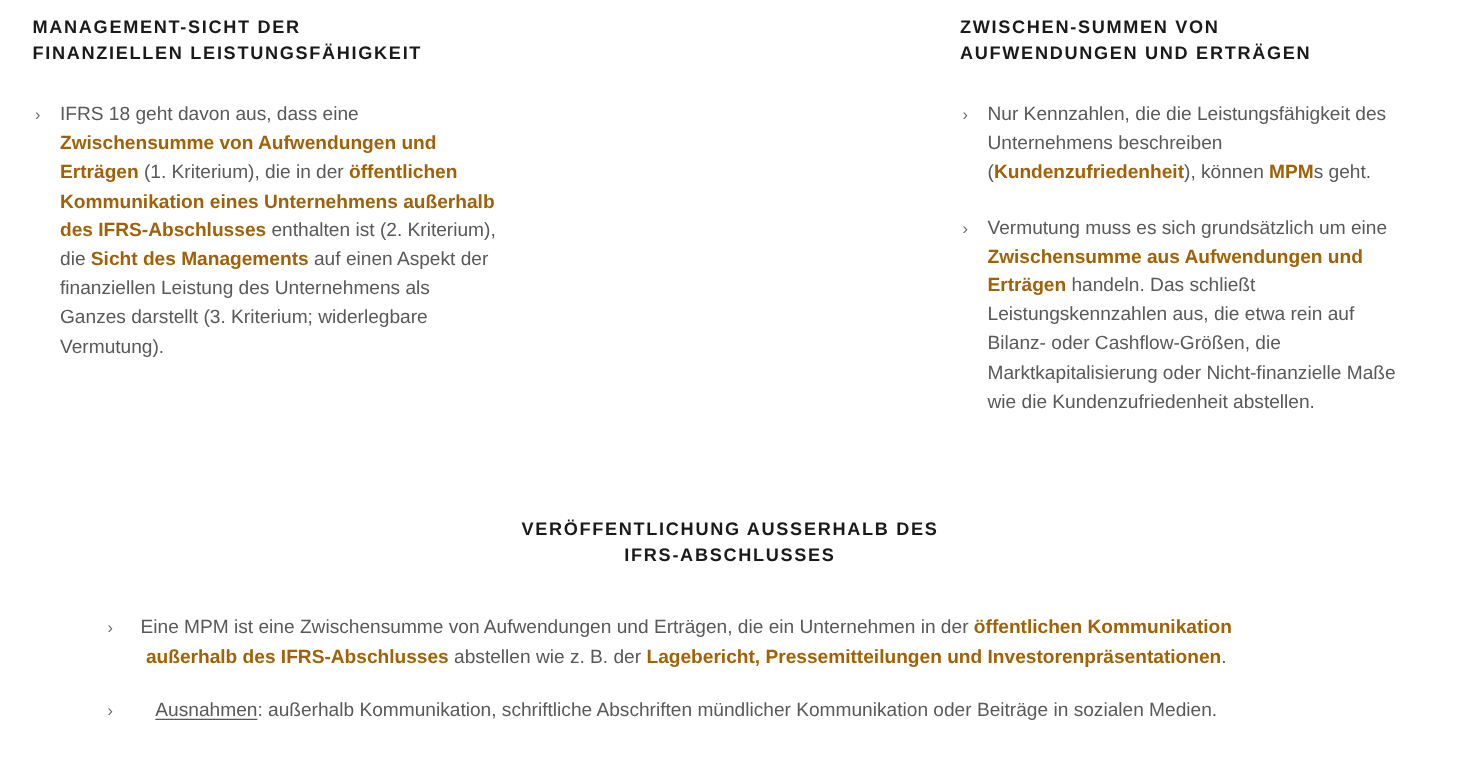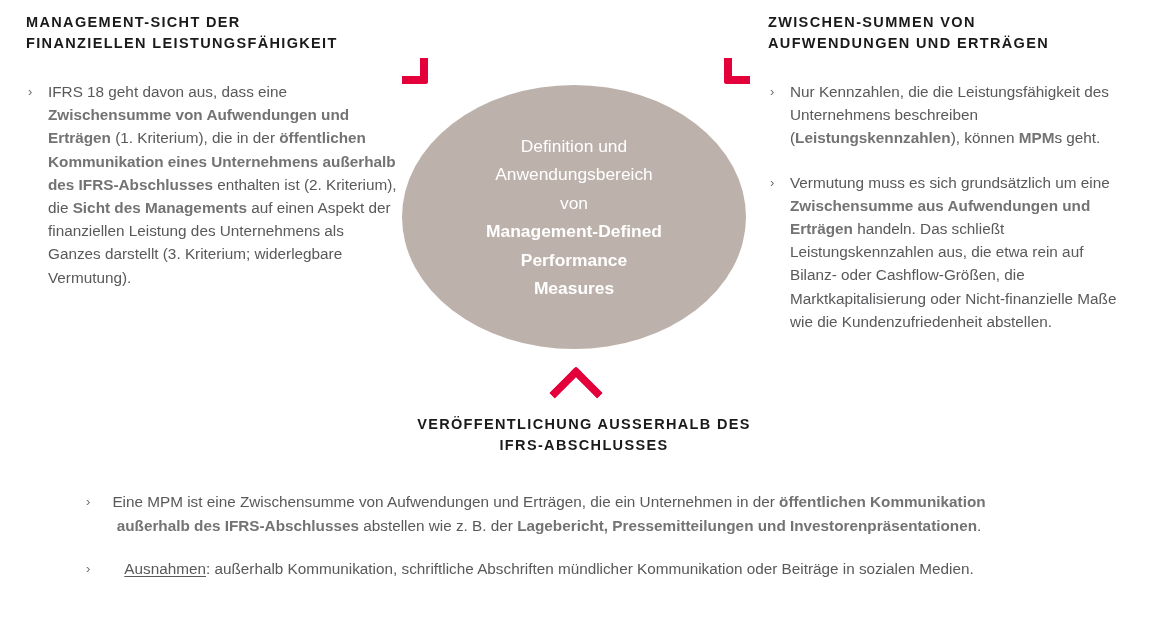--- a/index.html
+++ b/index.html
@@ -77,21 +77,21 @@
     position: absolute;
     left: 2px;
     top: 0;
     font-size: 13px;
     line-height: 23.2px;
     color: #6d6c6e;
   }
   .bullet b,
   .bullet strong {
     font-weight: 700;
-    color: #737373;
+    color: #a16207;
   }
   .bullet u {
     text-decoration: underline;
     text-underline-offset: 2px;
   }
 
   
   .col-left .bullet-list { margin-top: 26px; }
   .col-right .bullet-list { margin-top: 26px; }
   .col-right .bullet { margin-bottom: 21px; }
@@ -179,43 +179,28 @@
     <h2 class="section-heading">MANAGEMENT-SICHT DER
 FINANZIELLEN LEISTUNGSFÄHIGKEIT</h2>
     <ul class="bullet-list">
       <li class="bullet">
         <span class="chev">›</span>
         <span class="rich"><span>IFRS 18 geht davon aus, dass eine </span><b>Zwischensumme von Aufwendungen und Erträgen</b><span> (1. Kriterium), die in der </span><b>öffentlichen Kommunikation eines Unternehmens außerhalb des IFRS-Abschlusses</b><span> enthalten ist (2. Kriterium), die </span><b>Sicht des Managements</b><span> auf einen Aspekt der finanziellen Leistung des Unternehmens als Ganzes darstellt (3. Kriterium; widerlegbare Vermutung).</span></span>
       </li>
     </ul>
   </div>
 
-  <div class="center-graphic">
-    <div class="bracket bracket-tl"></div>
-    <div class="bracket bracket-tr"></div>
-    <div class="ellipse">
-      <div class="ellipse-text">
-          <div class="thin">Definition und</div>
-          <div class="thin">Anwendungsbereich</div>
-          <div class="thin">von</div>
-          <div class="bold">Management-Defined</div>
-          <div class="bold">Performance</div>
-          <div class="bold">Measures</div>
-        </div>
-    </div>
-    <div class="chevron-bottom"></div>
-  </div>
 
   <div class="col col-right">
     <h2 class="section-heading">ZWISCHEN-SUMMEN VON
 AUFWENDUNGEN UND ERTRÄGEN</h2>
     <ul class="bullet-list">
       <li class="bullet">
         <span class="chev">›</span>
-        <span class="rich"><span>Nur Kennzahlen, die die Leistungsfähigkeit des Unternehmens beschreiben (</span><b>Leistungskennzahlen</b><span>), können </span><b>MPM</b><span>s geht.</span></span>
+        <span class="rich"><span>Nur Kennzahlen, die die Leistungsfähigkeit des Unternehmens beschreiben (</span><b>Kundenzufriedenheit</b><span>), können </span><b>MPM</b><span>s geht.</span></span>
       </li>
       <li class="bullet">
         <span class="chev">›</span>
         <span class="rich"><span>Vermutung muss es sich grundsätzlich um eine </span><b>Zwischensumme aus Aufwendungen und Erträgen</b><span> handeln. Das schließt Leistungskennzahlen aus, die etwa rein auf Bilanz- oder Cashflow-Größen, die Marktkapitalisierung oder Nicht-finanzielle Maße wie die Kundenzufriedenheit abstellen.</span></span>
       </li>
     </ul>
   </div>
 
   <div class="col col-bottom">
     <h2 class="section-heading">VERÖFFENTLICHUNG AUßERHALB DES

